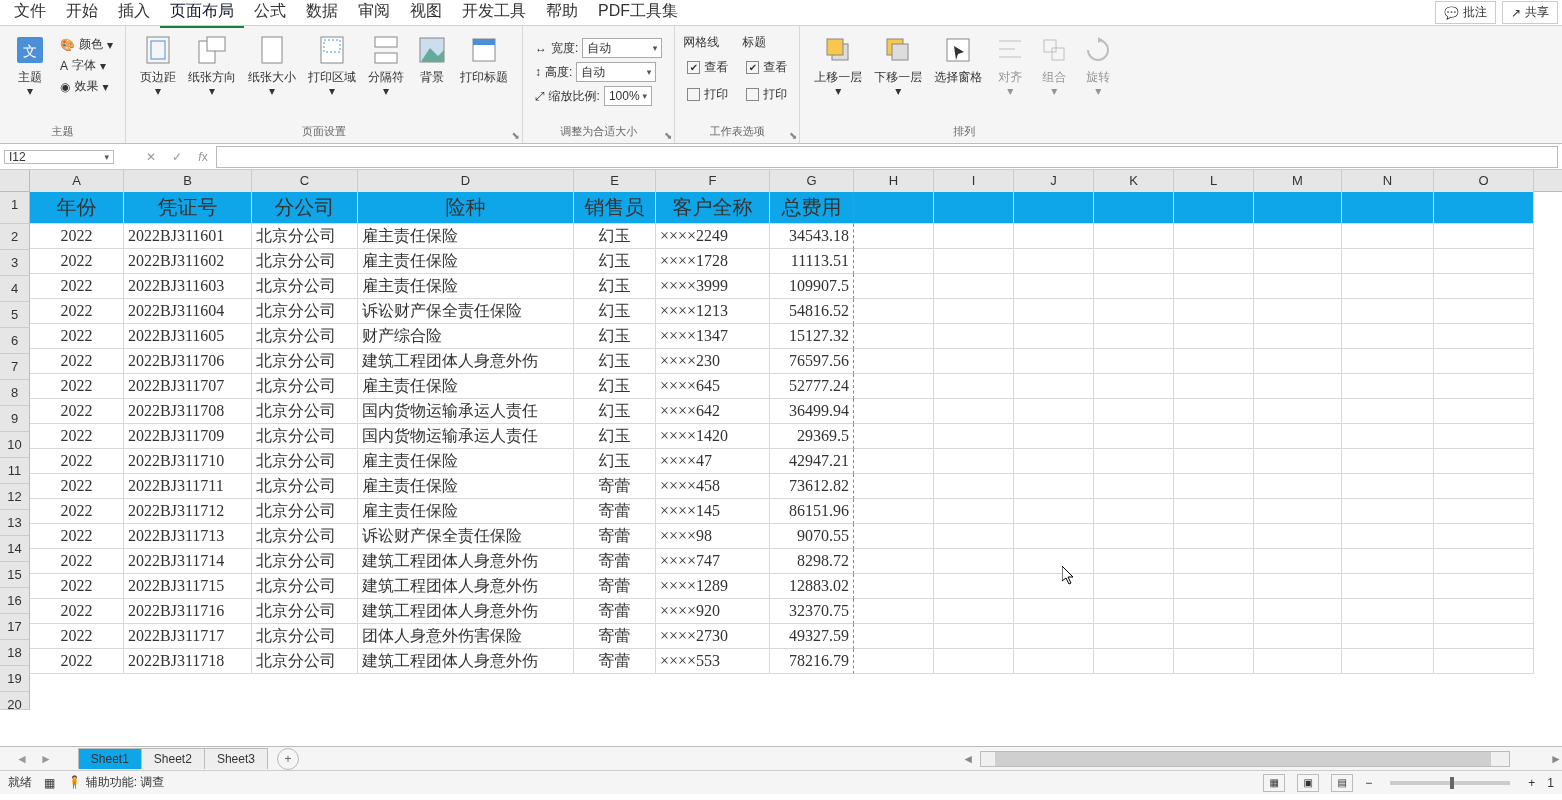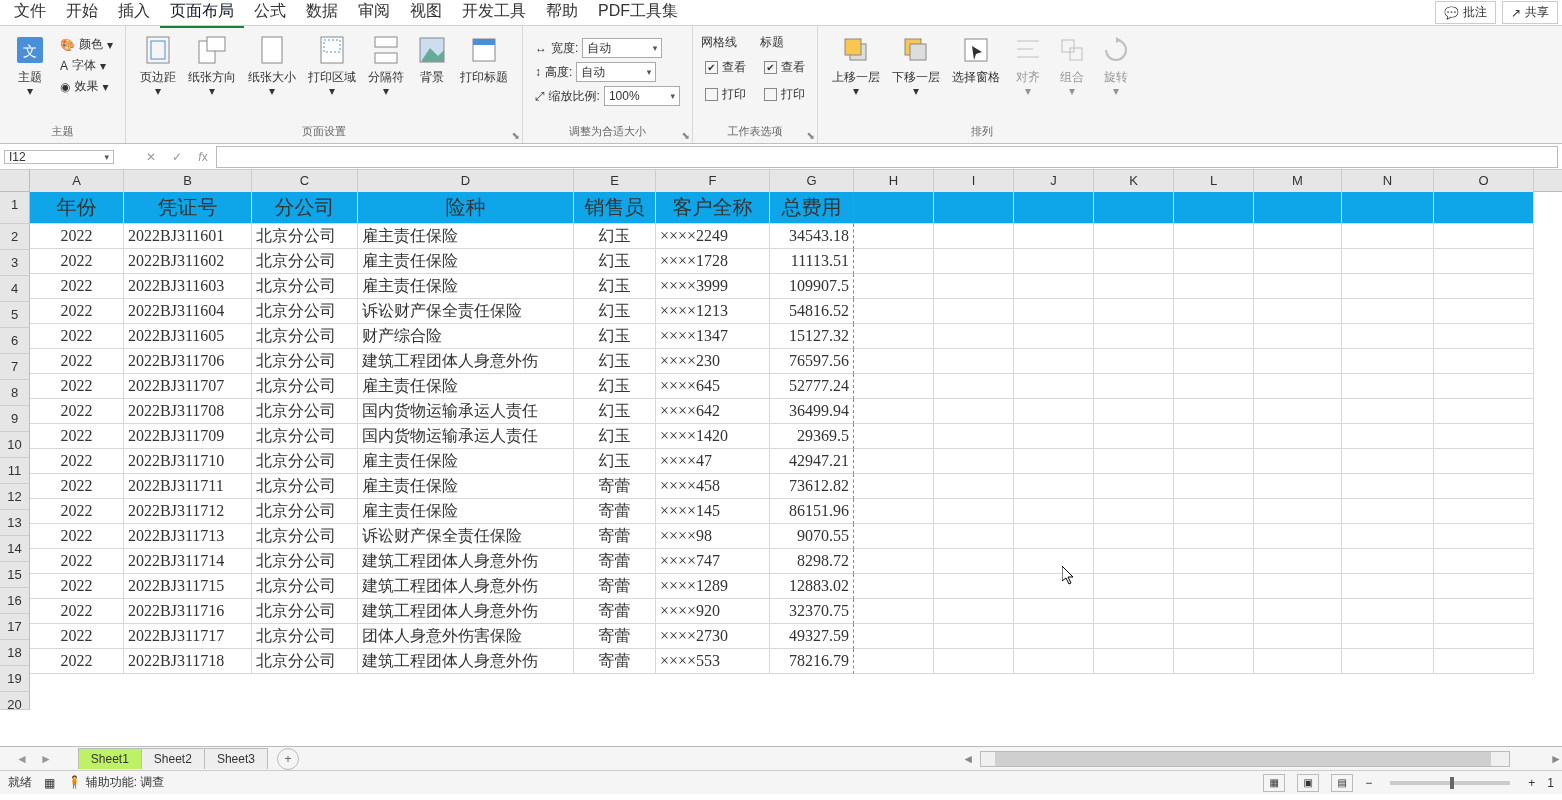--- a/index.html
+++ b/index.html
@@ -52,21 +52,21 @@
 
 
 .cA{width:94px;} .cB{width:128px;} .cC{width:106px;} .cD{width:216px;}
 .cE{width:82px;} .cF{width:114px;} .cG{width:84px;} .cH{width:80px;}
 .cI{width:80px;} .cJ{width:80px;} .cK{width:80px;} .cL{width:80px;}
 .cM{width:88px;} .cN{width:92px;} .cO{width:100px;}
 
 
 .sheettabs { display:flex; align-items:center; height:24px; border-top:1px solid #bbb; background:#f5f5f5; padding-left:10px;}
 .sheettabs .nav { color:#999; padding:0 6px; cursor:pointer;}
-.stab { padding:3px 12px; border:1px solid #bbb; border-bottom:none; background:#bef264; margin-right:-1px; font-size:12px; cursor:pointer;}
+.stab { padding:3px 12px; border:1px solid #bbb; border-bottom:none; background:#0ea5e9; margin-right:-1px; font-size:12px; cursor:pointer;}
 .stab.inactive { background:#eee; }
 .addsheet { width:22px; height:22px; border:1px solid #bbb; border-radius:50%; display:flex; align-items:center; justify-content:center; margin-left:10px; color:#666;}
 .hscroll-track { flex:0 0 530px; height:16px; border:1px solid #bbb; background:#f0f0f0; margin-left:auto; margin-right:40px; position:relative;}
 .hscroll-thumb { position:absolute; left:14px; top:0; height:14px; width:496px; background:#cfcfcf;}
 
 
 .status { display:flex; align-items:center; height:24px; background:#f5f5f5; border-top:1px solid #ccc; padding:0 8px; font-size:12px; gap:12px;}
 .status .spacer{flex:1;}
 .viewbtn{width:22px; height:18px; border:1px solid #bbb; display:flex; align-items:center; justify-content:center; font-size:10px;}
 .zoom-slider{width:120px; height:4px; background:#ccc; position:relative; margin:0 6px;}
@@ -206,21 +206,21 @@
       <div class="smallrow">
           <span>↕</span>
           <span>高度:</span>
           <div class="select">
             <span>自动</span>
           </div>
         </div>
       <div class="smallrow">
           <span>⤢</span>
           <span>缩放比例:</span>
-          <div class="select" style="width:76px;">
+          <div class="select" style="width:48px;">
             <span>100%</span>
           </div>
         </div>
     </div>
     <div class="label">调整为合适大小</div>
     <div class="dialog-launcher">⬊</div>
   </div>
 
   <div class="rgroup">
     <div class="controls" style="padding-top:4px;">

